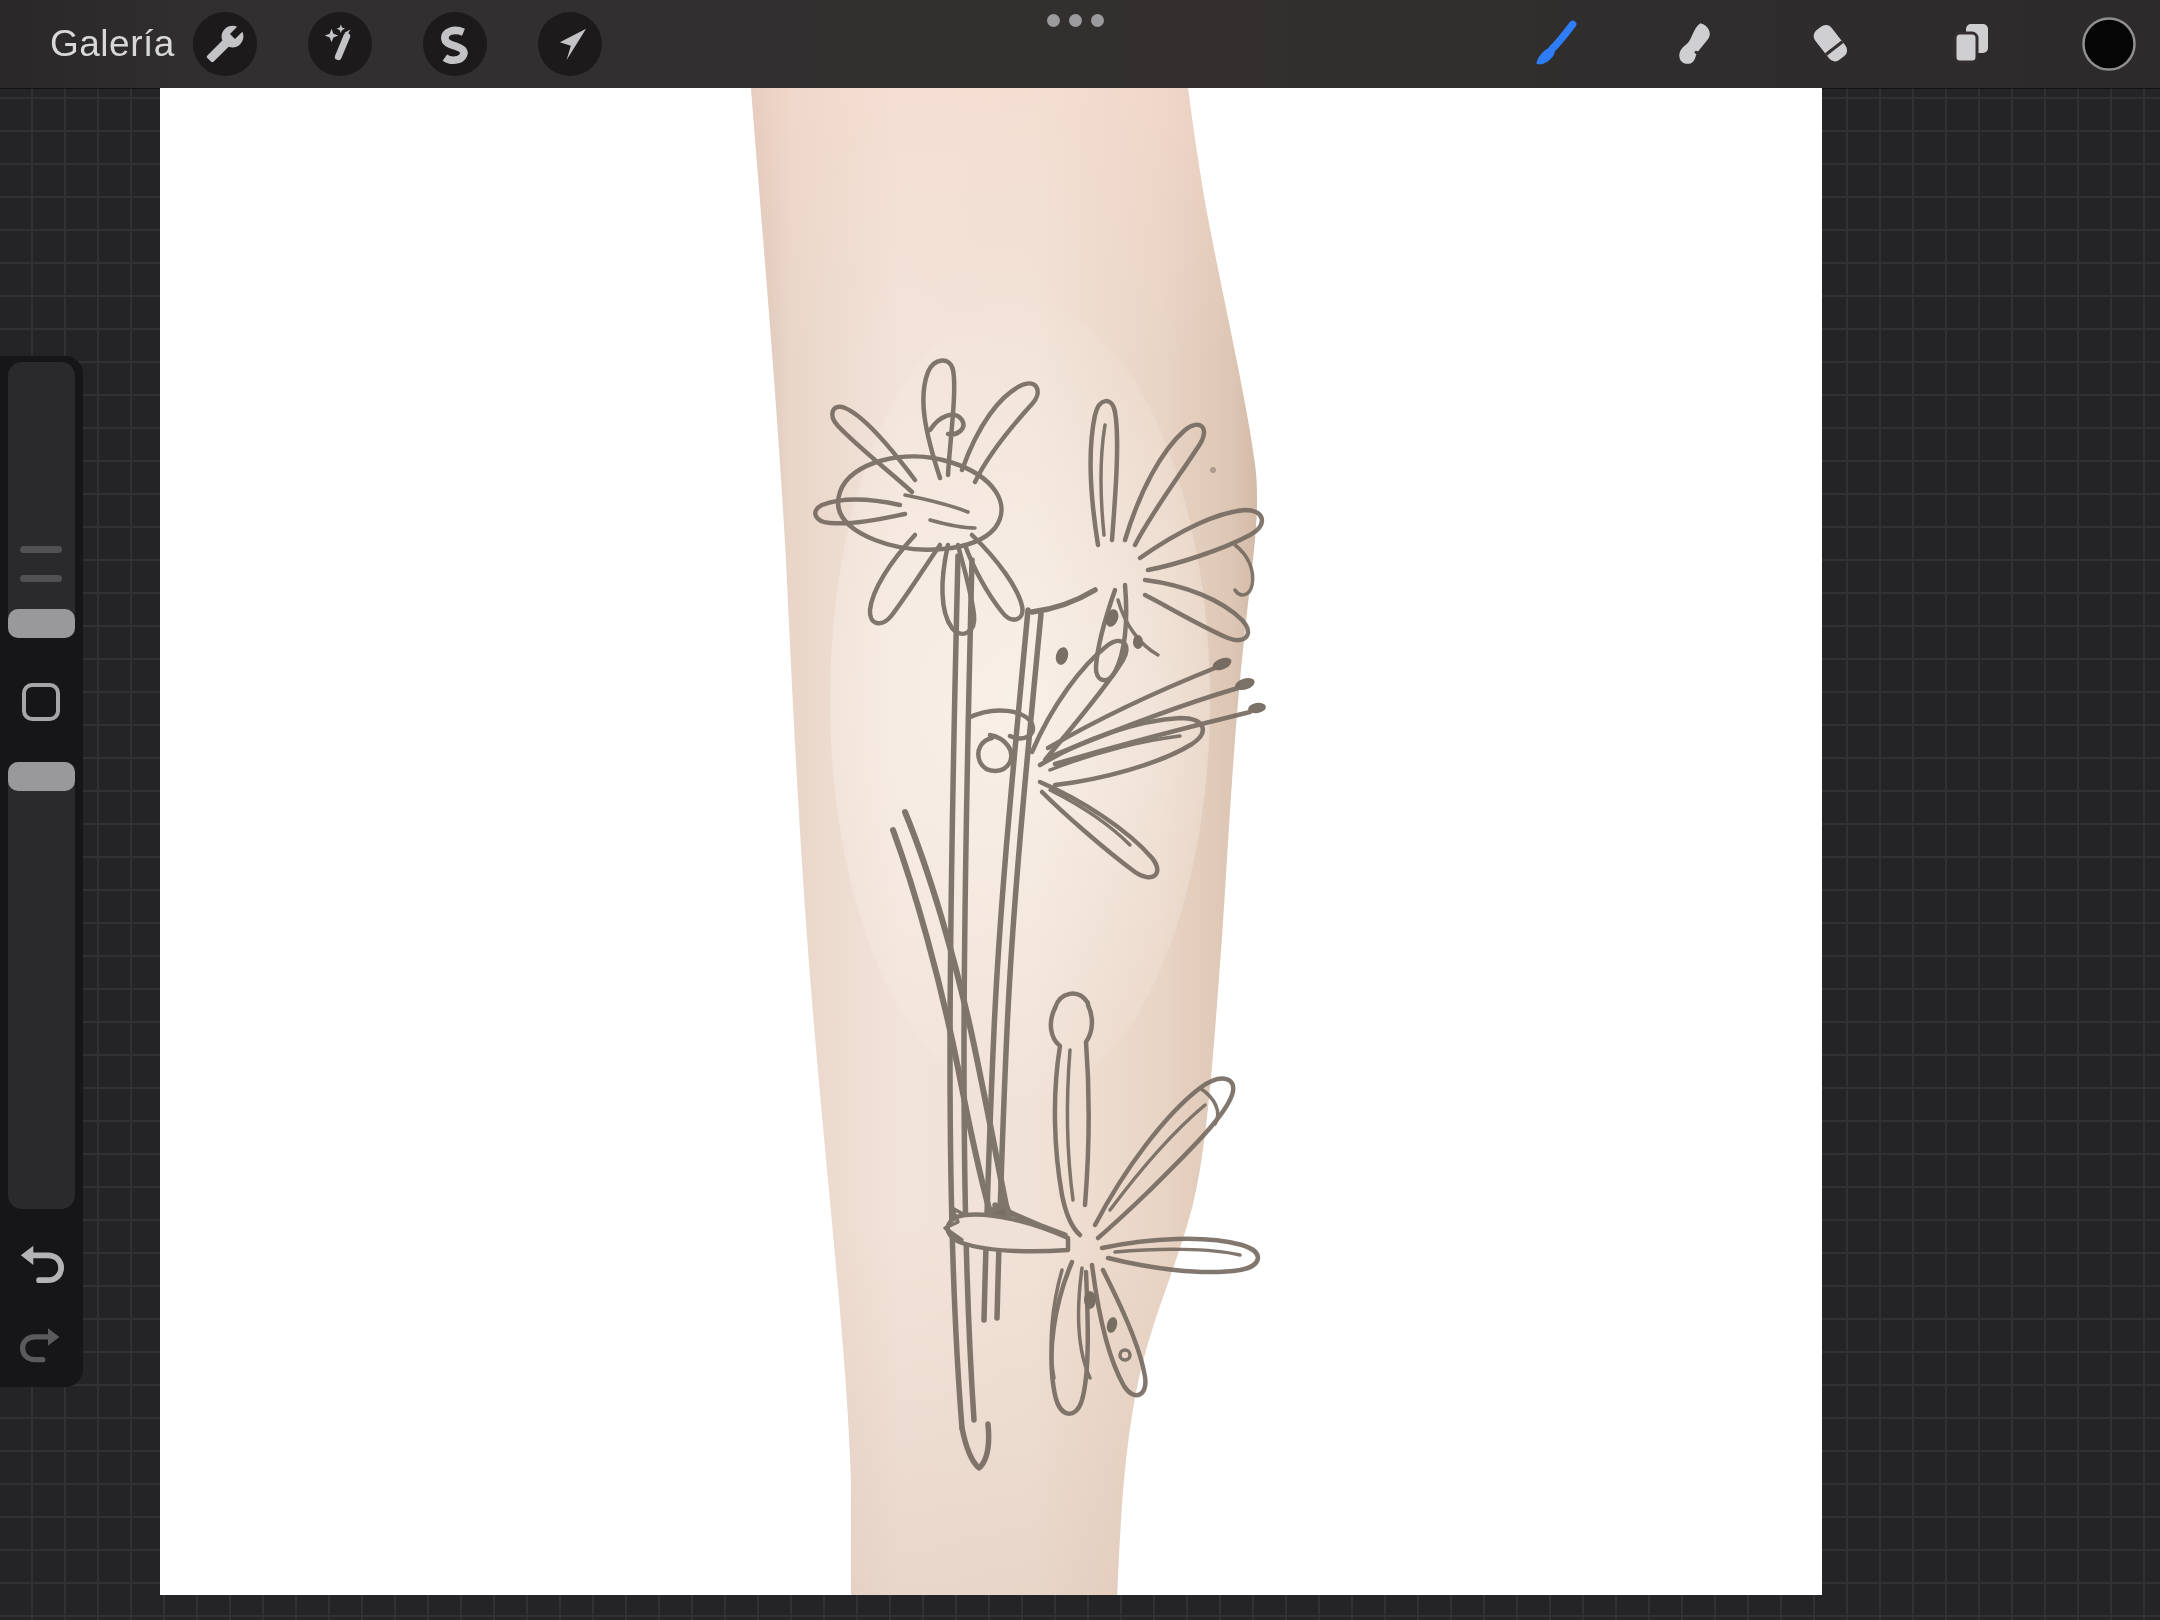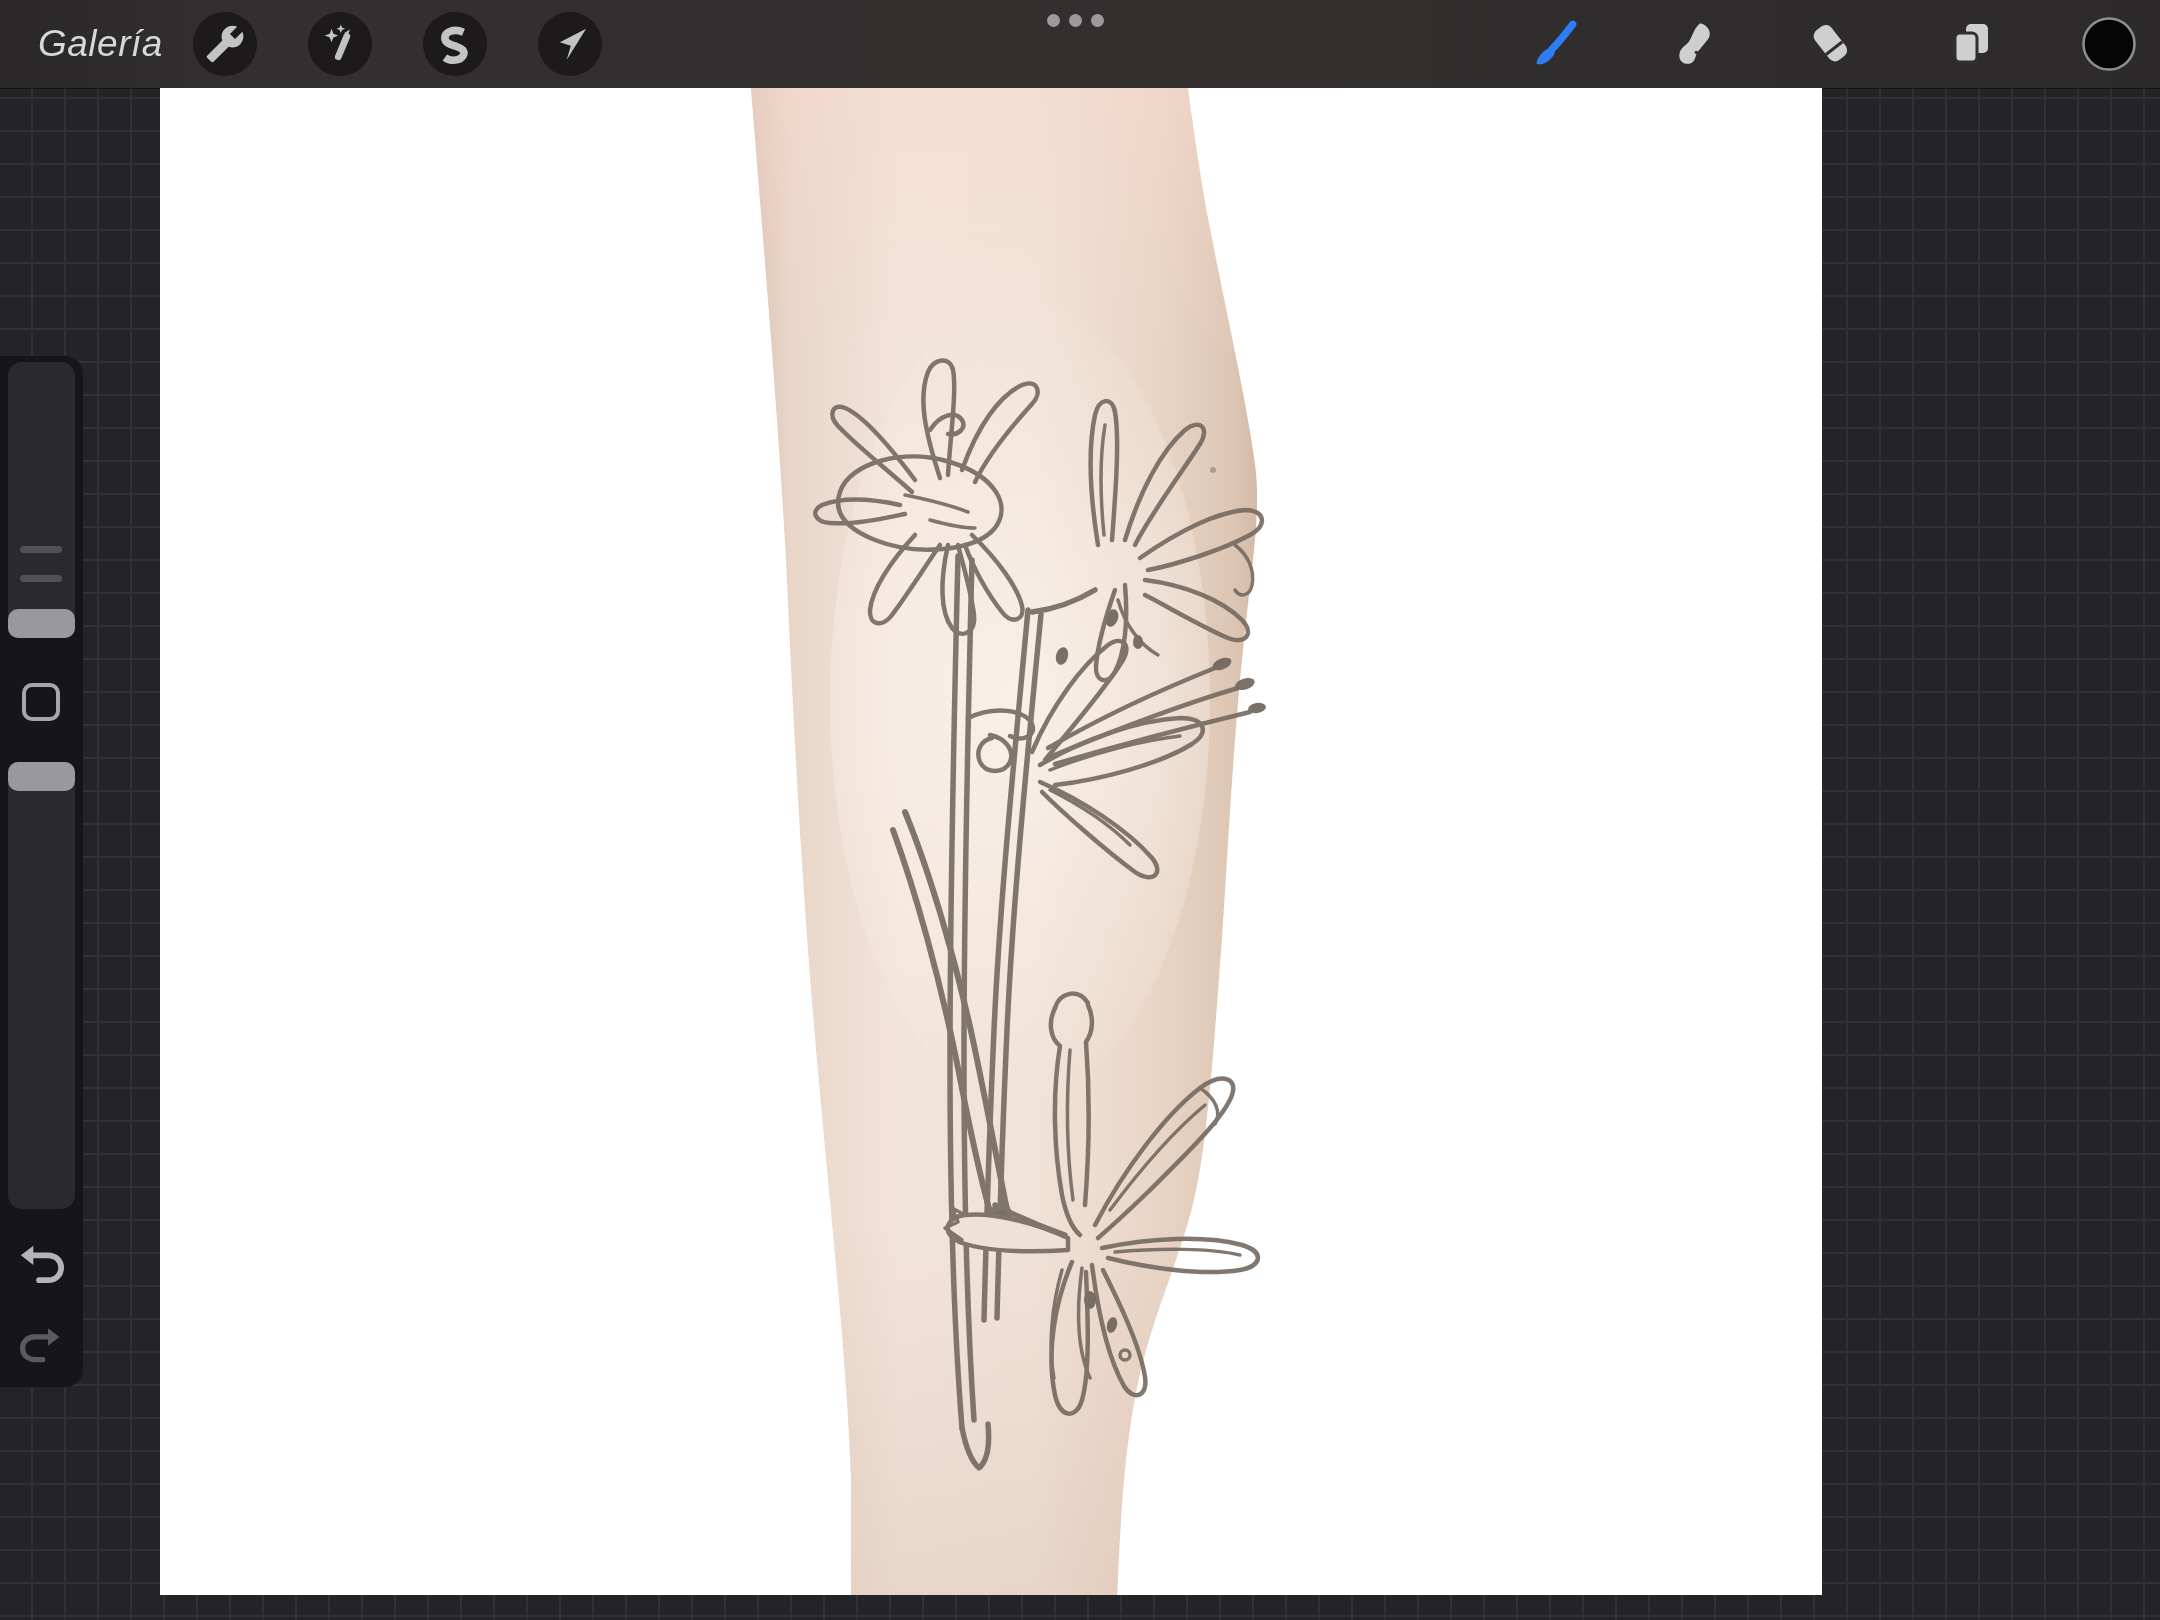--- a/index.html
+++ b/index.html
@@ -13,22 +13,22 @@
     background-size:33px 33px;
     background-position:-2px -2px;
   }
   
   #toolbar{
     position:absolute;left:0;top:0;width:2160px;height:88px;
     background:linear-gradient(90deg,#292728 0%,#312f30 10%,#332F2F 55%,#2c2a2b 100%);
     box-shadow:0 1px 0 rgba(0,0,0,.45);
   }
   .gallery-btn{
-    position:absolute;left:38px;top:0;height:88px;line-height:88px;
-    font-size:37px;color:#d8d8d8;letter-spacing:.5px;cursor:pointer;font-style:italic;
+    position:absolute;left:50px;top:0;height:88px;line-height:88px;
+    font-size:37px;color:#d8d8d8;letter-spacing:.5px;cursor:pointer;
   }
   .circle-btn{
     position:absolute;top:12px;width:64px;height:64px;border-radius:50%;
     background:#1c1a1b;display:flex;align-items:center;justify-content:center;
   }
   .tool-btn{position:absolute;top:17px;width:54px;height:54px;display:flex;align-items:center;justify-content:center;}
   #dots{position:absolute;left:1047px;top:14px;display:flex;gap:9px;}
   #dots span{width:13px;height:13px;border-radius:50%;background:#9b9a9c;display:block;}
   #color-swatch{
     position:absolute;left:2081px;top:16px;width:56px;height:56px;border-radius:50%;

